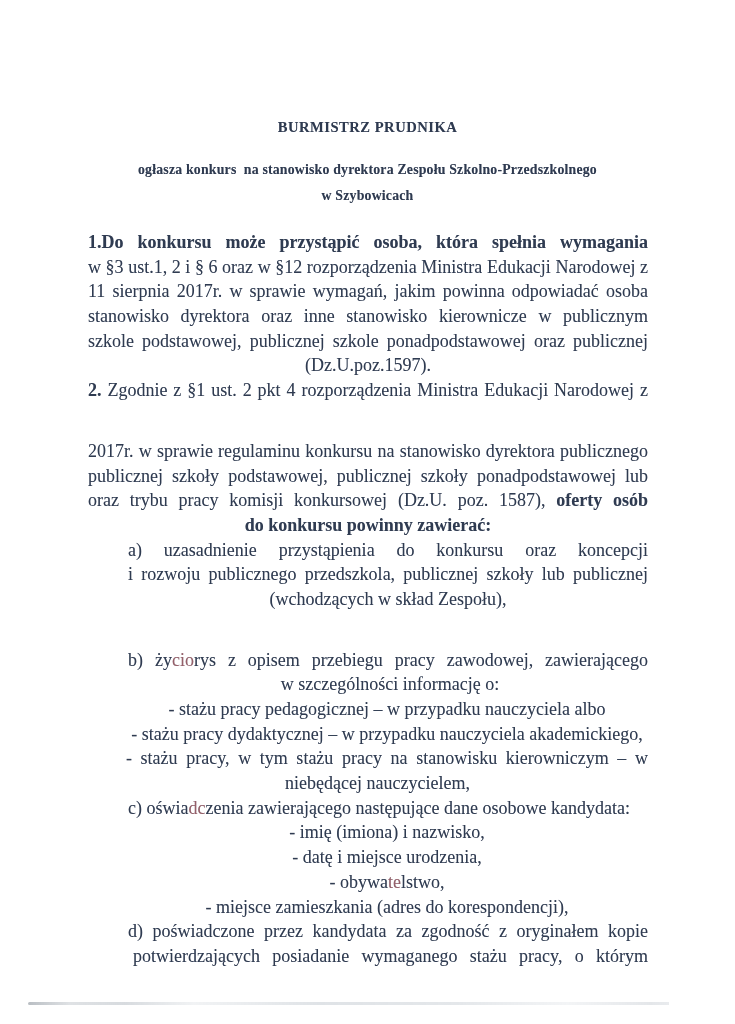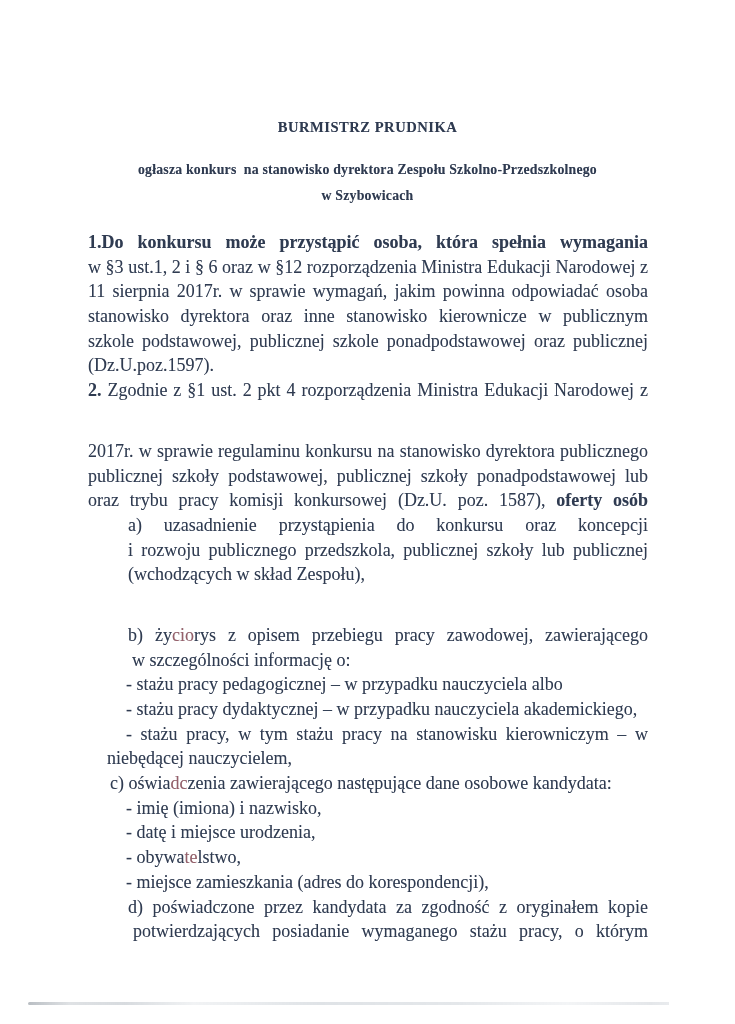--- a/index.html
+++ b/index.html
@@ -35,21 +35,21 @@
     line-height: 24.7px;
     color: #2f3b51;
     text-shadow: 0 0 0.5px rgba(46,58,80,0.3);
   }
   .line {
     height: 24.7px;
     overflow: hidden;
     white-space: normal;
   }
   .line.j { text-align: justify; text-align-last: justify; text-justify: inter-word; }
-  .line.l { text-align: left; }
+  .line.l { text-align: center; }
   .line .b { font-weight: bold; }
   .scan-line {
     position: absolute;
     left: 28px; top: 1002px;
     width: 692px; height: 3px;
     border-radius: 2px;
     background: linear-gradient(to right,
       rgba(116,126,136,0.50) 0%,
       rgba(140,150,160,0.28) 6%,
       rgba(150,160,170,0.38) 14%,
@@ -74,20 +74,21 @@
       <div class="line j" style="padding-left: 0px;"><span class="b">1.Do konkursu może przystąpić osoba, która spełnia wymagania</span><span> określone</span></div>
       <div class="line j" style="padding-left: 0px;"><span>w §3 ust.1, 2 i § 6 oraz w §12 rozporządzenia Ministra Edukacji Narodowej z dnia</span></div>
       <div class="line j" style="padding-left: 0px;"><span>11 sierpnia 2017r. w sprawie wymagań, jakim powinna odpowiadać osoba zajmująca</span></div>
       <div class="line j" style="padding-left: 0px;"><span>stanowisko dyrektora oraz inne stanowisko kierownicze w publicznym przedszkolu, publicznej</span></div>
       <div class="line j" style="padding-left: 0px;"><span>szkole podstawowej, publicznej szkole ponadpodstawowej oraz publicznej placówce</span></div>
       <div class="line l" style="padding-left: 0px;"><span>(Dz.U.poz.1597).</span></div>
       <div class="line j" style="padding-left: 0px;"><span class="b">2.</span><span> Zgodnie z §1 ust. 2 pkt 4 rozporządzenia Ministra Edukacji Narodowej z dnia 11 sierpnia</span></div>
       <div class="line j" style="padding-left: 0px; margin-top: 36px;"><span>2017r. w sprawie regulaminu konkursu na stanowisko dyrektora publicznego przedszkola,</span></div>
       <div class="line j" style="padding-left: 0px;"><span>publicznej szkoły podstawowej, publicznej szkoły ponadpodstawowej lub publicznej placówki</span></div>
       <div class="line j" style="padding-left: 0px;"><span>oraz trybu pracy komisji konkursowej (Dz.U. poz. 1587), </span><span class="b">oferty osób przystępujących</span></div>
+      <div class="line l" style="padding-left: 0px;"><span class="b">do konkursu powinny zawierać:</span></div>
       <div class="line j" style="padding-left: 40px;"><span>a) uzasadnienie przystąpienia do konkursu oraz koncepcji funkcjonowania</span></div>
       <div class="line j" style="padding-left: 40px;"><span>i rozwoju publicznego przedszkola, publicznej szkoły lub publicznej placówki</span></div>
       <div class="line l" style="padding-left: 40px;"><span>(wchodzących w skład Zespołu),</span></div>
       <div class="line j" style="padding-left: 40px; margin-top: 36px;"><span>b) ży</span><span style="color: rgb(150, 96, 106);">cio</span><span>rys z opisem przebiegu pracy zawodowej, zawierającego</span></div>
       <div class="line l" style="padding-left: 44px;"><span>w szczególności informację o:</span></div>
       <div class="line l" style="padding-left: 38px;"><span>- stażu pracy pedagogicznej – w przypadku nauczyciela albo</span></div>
       <div class="line l" style="padding-left: 38px;"><span>- stażu pracy dydaktycznej – w przypadku nauczyciela akademickiego, albo</span></div>
       <div class="line j" style="padding-left: 38px;"><span>- stażu pracy, w tym stażu pracy na stanowisku kierowniczym – w przypadku osoby</span></div>
       <div class="line l" style="padding-left: 19px;"><span>niebędącej nauczycielem,</span></div>
       <div class="line l" style="padding-left: 22px;"><span>c) oświa</span><span style="color: rgb(150, 96, 106);">dc</span><span>zenia zawierającego następujące dane osobowe kandydata:</span></div>

